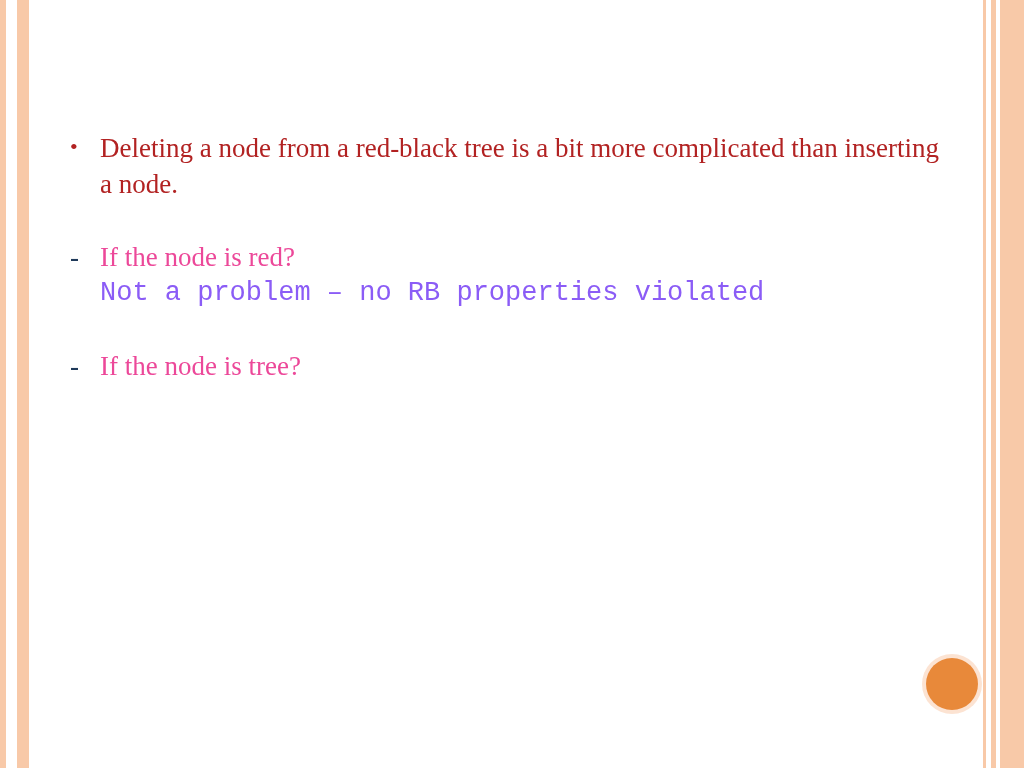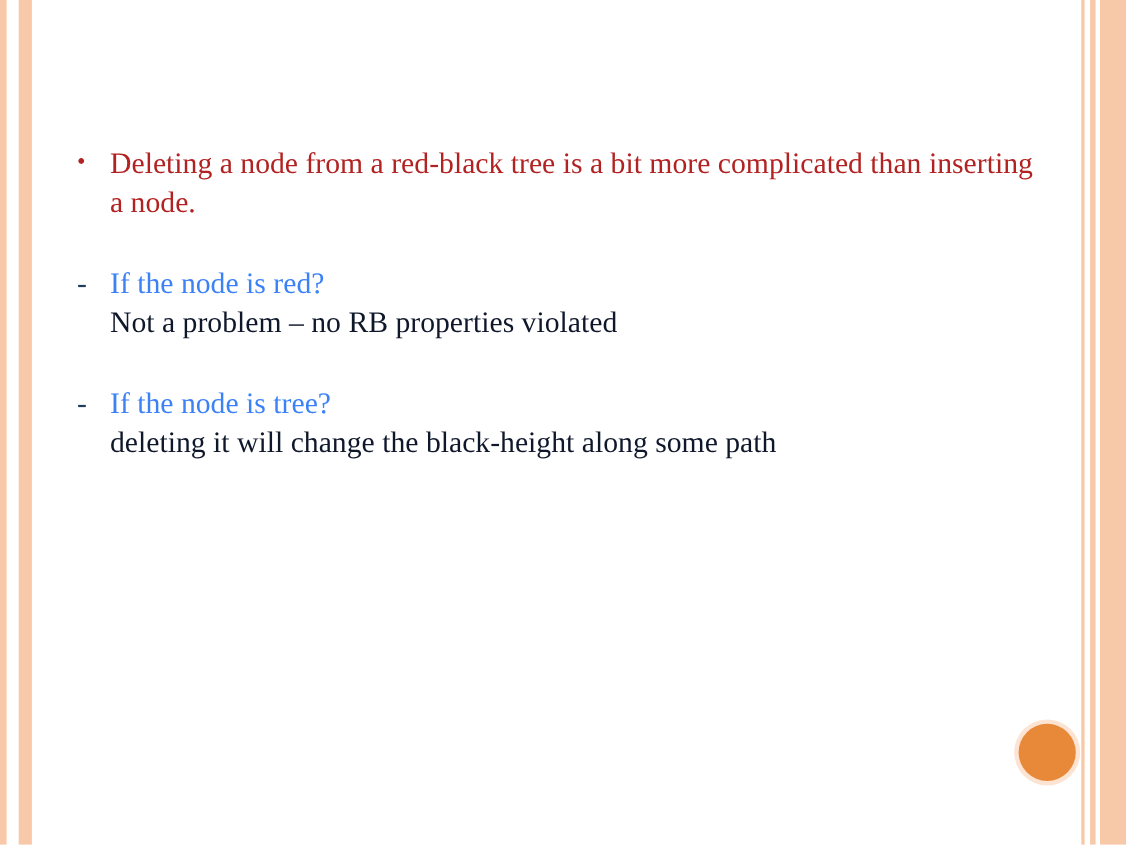--- a/index.html
+++ b/index.html
@@ -80,22 +80,22 @@
     }
     .dash-marker {
       width: 30px;
       flex-shrink: 0;
       color: #1f3a5a;
       font-size: 27px;
     }
     .item-body { flex: 1; }
     
     .red-text { color: #b22222; }
-    .navy-text { color: #3b82f6; }
-    .black-text { color: #0f172a; }
+    .navy-text { color: #ec4899; }
+    .black-text { color: #8b5cf6; font-family: Liberation Mono, monospace; }
   </style>
 </head>
 <body>
 
 <div class="slide">
   <div class="border-left-outer"></div>
   <div class="border-left-inner"></div>
   <div class="border-right-outer"></div>
   <div class="border-right-mid"></div>
   <div class="border-right-inner"></div>
@@ -115,18 +115,17 @@
       <div class="item-body">
         <div class="navy-text">If the node is red?</div>
         <div class="black-text">Not a problem – no RB properties violated</div>
       </div>
     </div>
 
     <div class="dash-item">
       <div class="dash-marker">-</div>
       <div class="item-body">
         <div class="navy-text">If the node is tree?</div>
-        <div class="black-text">deleting it will change the black-height along some path</div>
       </div>
     </div>
 
   </div>
 </div>
 
 </body></html>

